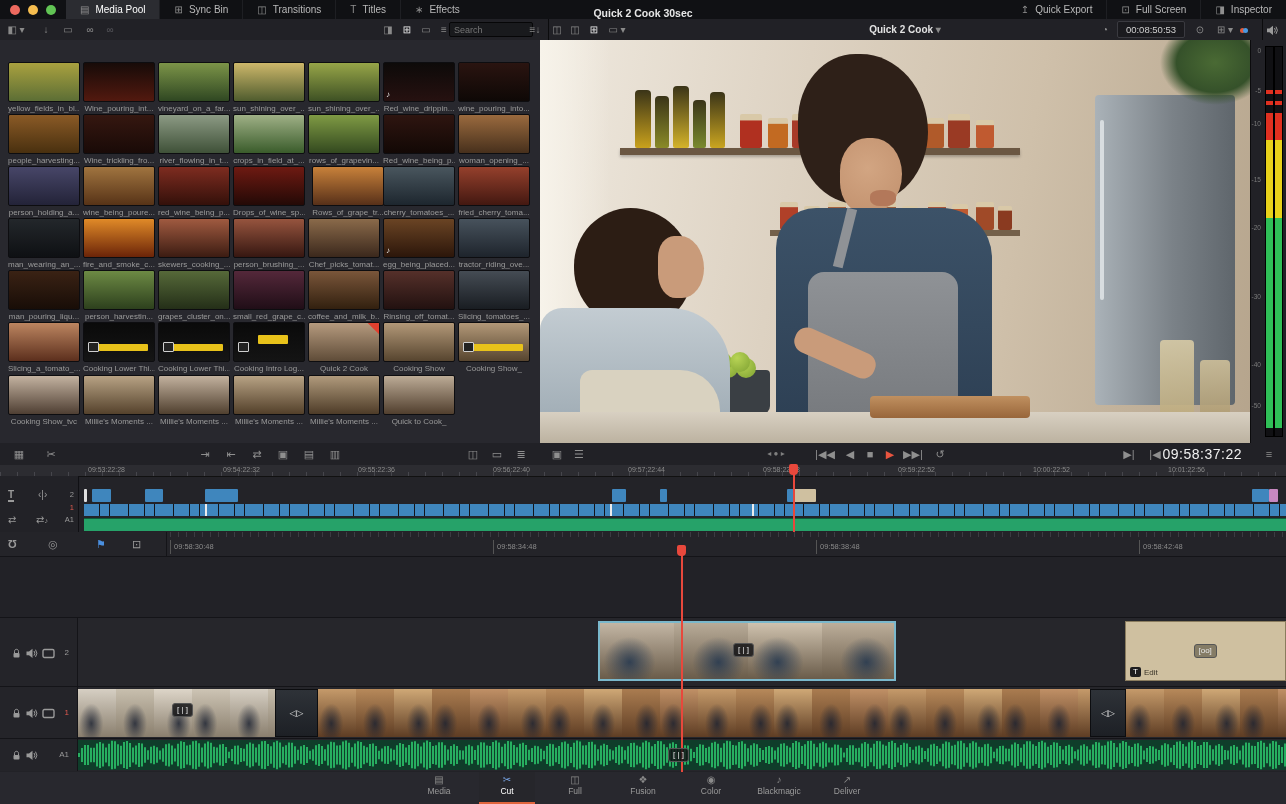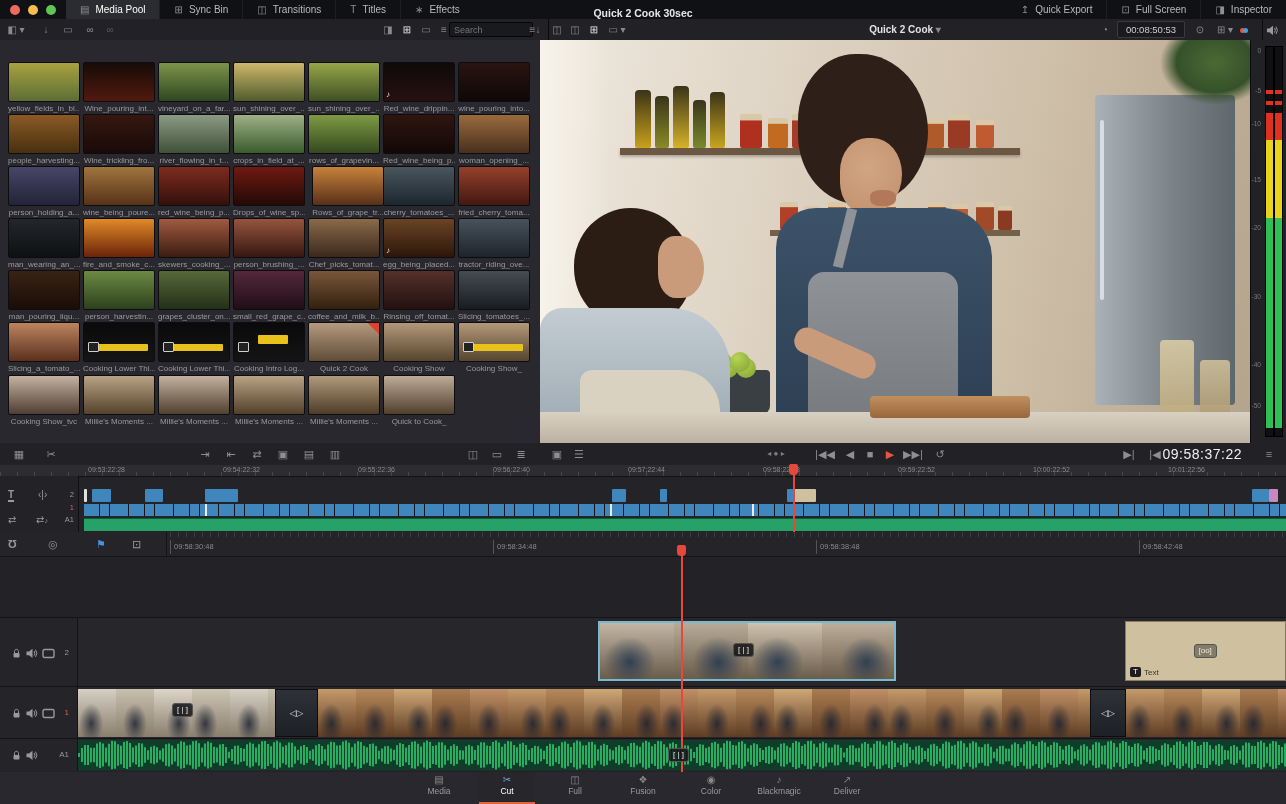--- a/index.html
+++ b/index.html
@@ -563,21 +563,21 @@
           </div>
           <div class="filmseg" style="left: 598px; width: 298px; top: 3px; height: 60px; border: 2px solid rgb(122, 184, 204); box-sizing: border-box;">
             <div class="frame" style="left: 0px; width: 74px; background: radial-gradient(50% 65% at 40% 70%, rgba(40, 58, 80, 0.9), rgba(40, 58, 80, 0) 70%), linear-gradient(rgb(195, 182, 164) 0%, rgb(106, 92, 74) 100%);"></div>
             <div class="frame" style="left: 74px; width: 74px; background: radial-gradient(50% 65% at 60% 70%, rgba(40, 58, 80, 0.9), rgba(40, 58, 80, 0) 70%), linear-gradient(rgb(184, 171, 152) 0%, rgb(106, 92, 74) 100%);"></div>
             <div class="frame" style="left: 148px; width: 74px; background: radial-gradient(50% 65% at 40% 70%, rgba(40, 58, 80, 0.9), rgba(40, 58, 80, 0) 70%), linear-gradient(rgb(207, 194, 174) 0%, rgb(106, 92, 74) 100%);"></div>
             <div class="frame" style="left: 222px; width: 74px; background: radial-gradient(50% 65% at 60% 70%, rgba(40, 58, 80, 0.9), rgba(40, 58, 80, 0) 70%), linear-gradient(rgb(188, 174, 154) 0%, rgb(106, 92, 74) 100%);"></div>
             <div class="badge" style="left: calc(50% - 14px); top: 20px;">[ | ]</div>
           </div>
           <div class="filmseg" style="left: 1125px; width: 161px; top: 3px; height: 60px; background: rgb(207, 192, 160); border: 1px solid rgb(138, 124, 94); box-sizing: border-box;">
             <div style="position: absolute; left: 4px; bottom: 3px; width: 11px; height: 10px; background: rgb(29, 29, 31); color: rgb(255, 255, 255); font-size: 8px; text-align: center; line-height: 10px; border-radius: 2px;">T</div>
-            <div style="position: absolute; left: 18px; bottom: 3px; font-size: 8px; color: rgb(58, 52, 40);">Text</div>
+            <div style="position: absolute; left: 18px; bottom: 3px; font-size: 8px; color: rgb(58, 52, 40);">Edit</div>
             <div class="badge" style="left: calc(50% - 12px); top: 22px; background: rgba(60, 56, 44, 0.5);">[oo]</div>
           </div>
         </div>
         <div class="trackrow" style="top: 154px; height: 52px; background: rgb(38, 38, 43);">
           <div class="gutter" style="top: 0px; bottom: 0px;">
             <svg width="13" height="11" class="si" style="position: absolute; left: 10px; top: calc(50% - 5px);">
               <use href="#i-lock"></use>
             </svg>
             <svg width="13" height="11" class="si" style="position: absolute; left: 26px; top: calc(50% - 5px);">
               <use href="#i-spk"></use>

